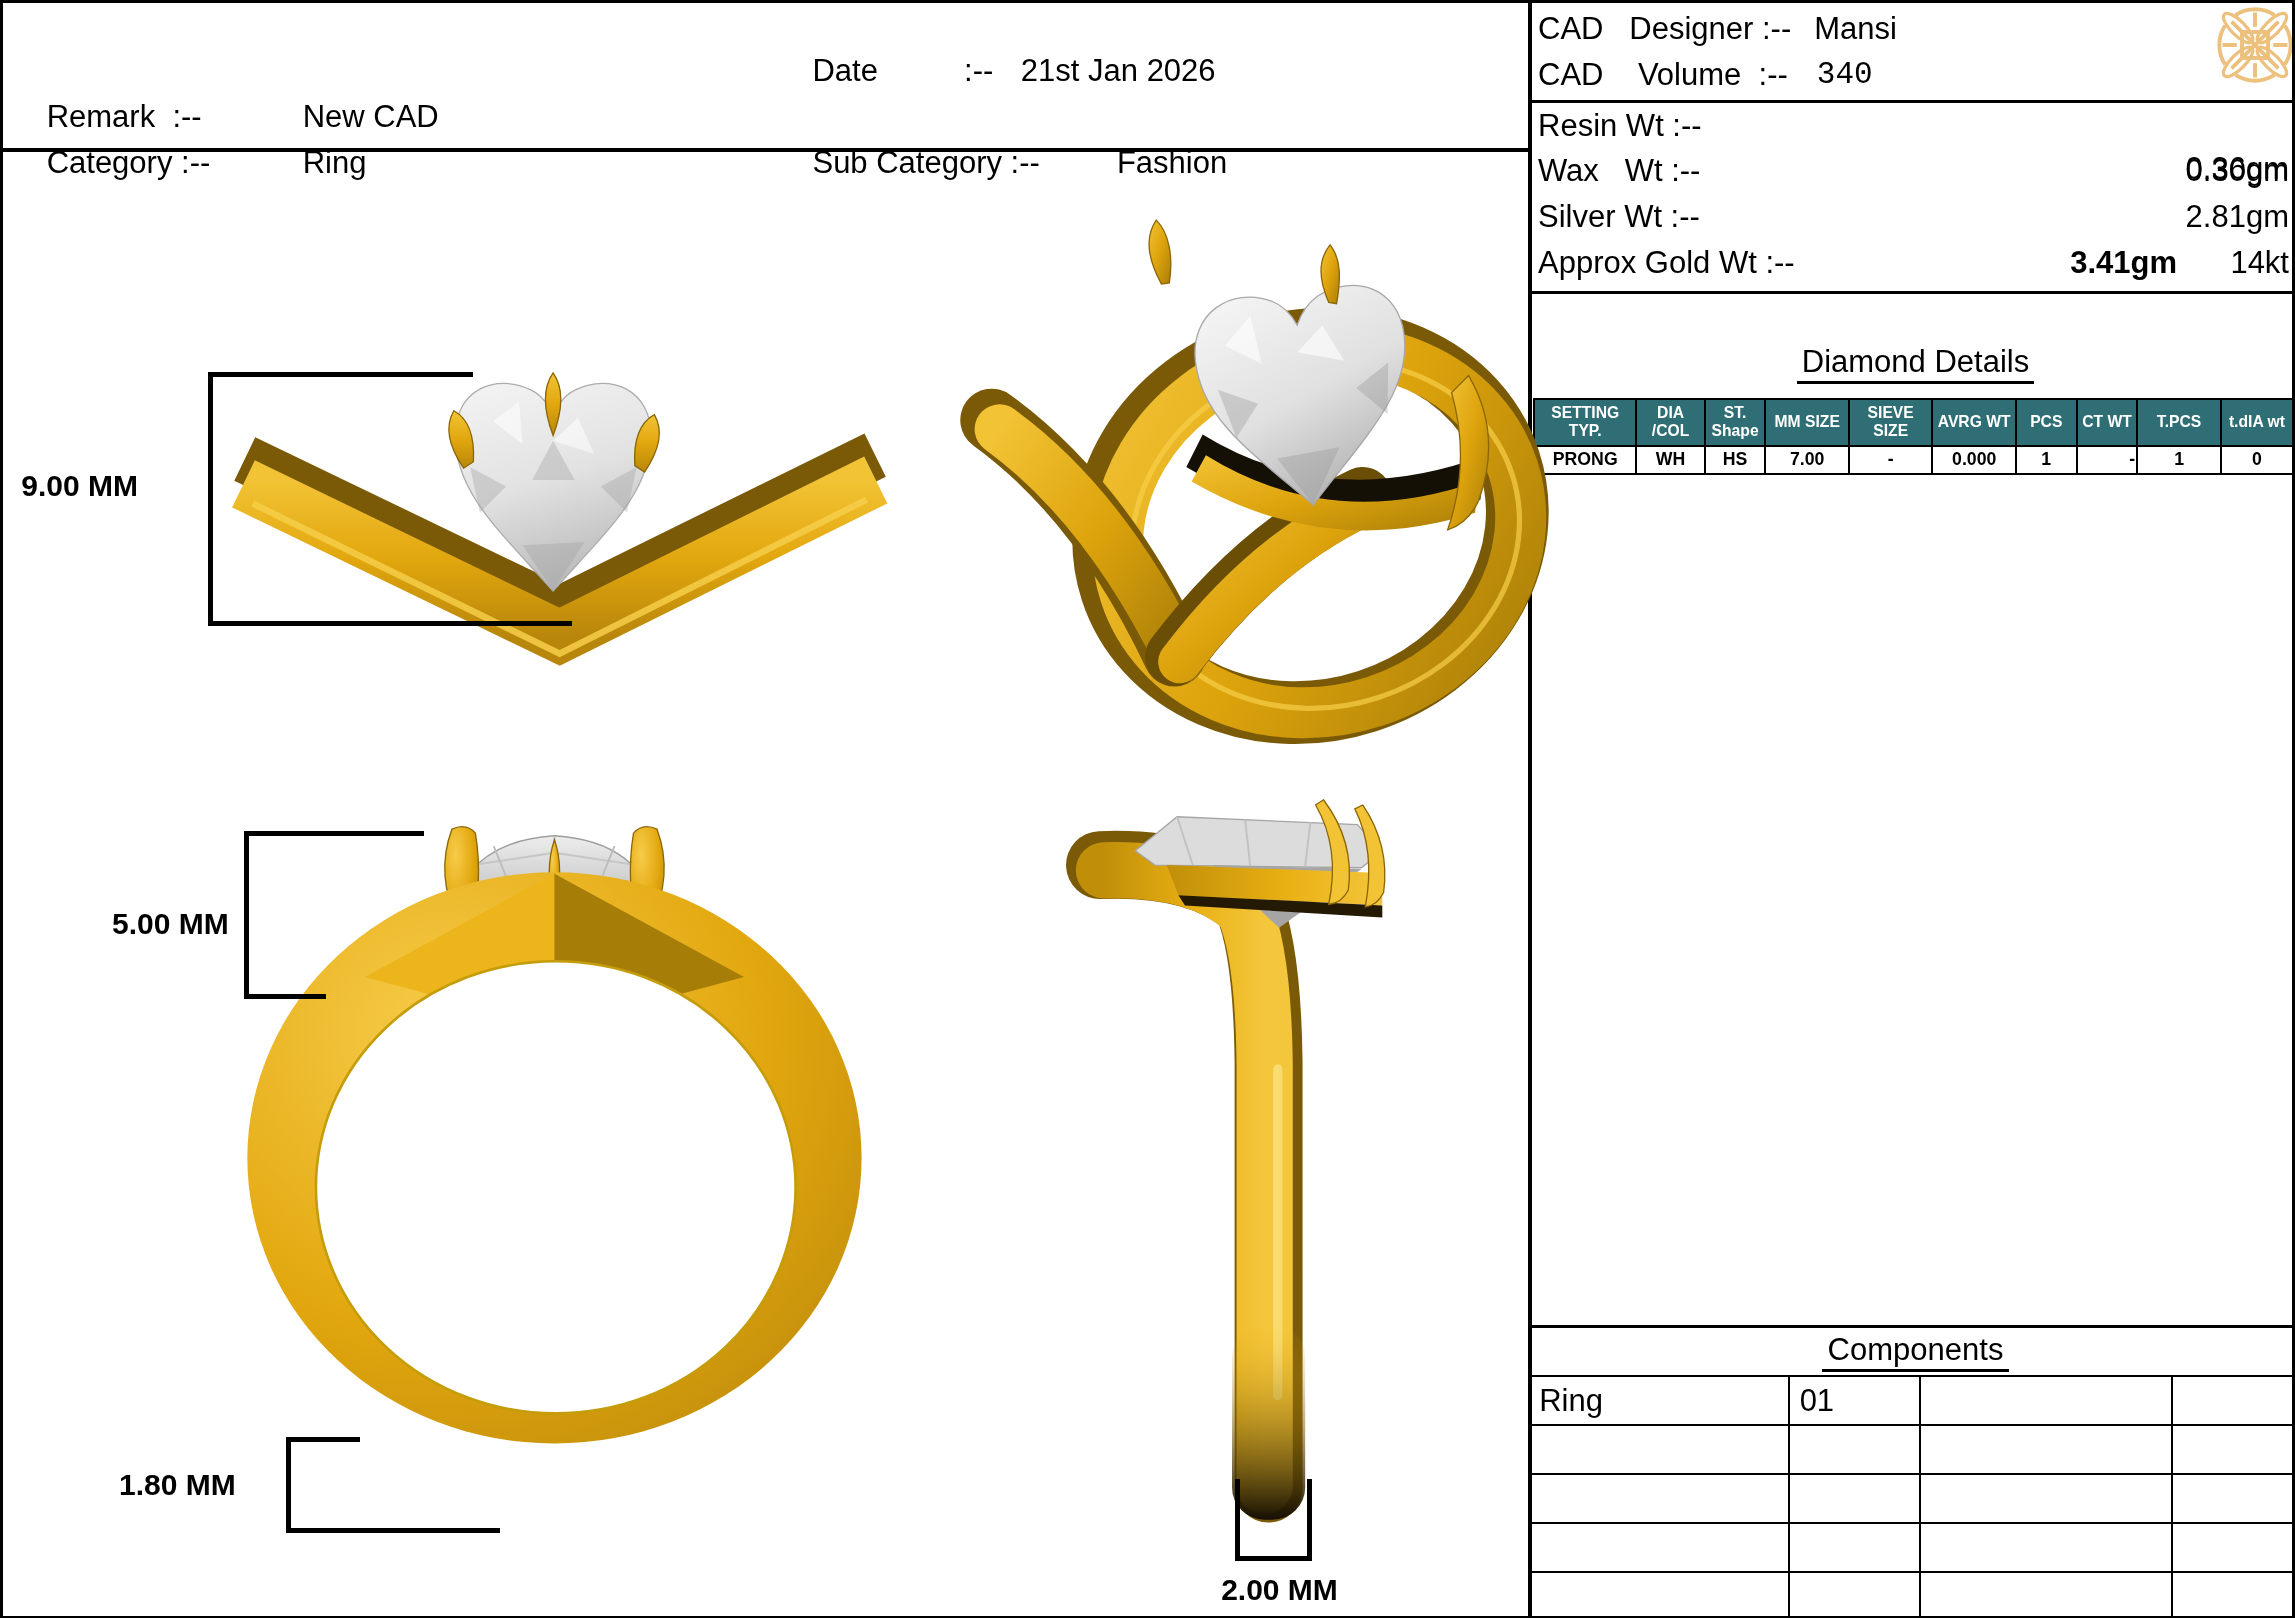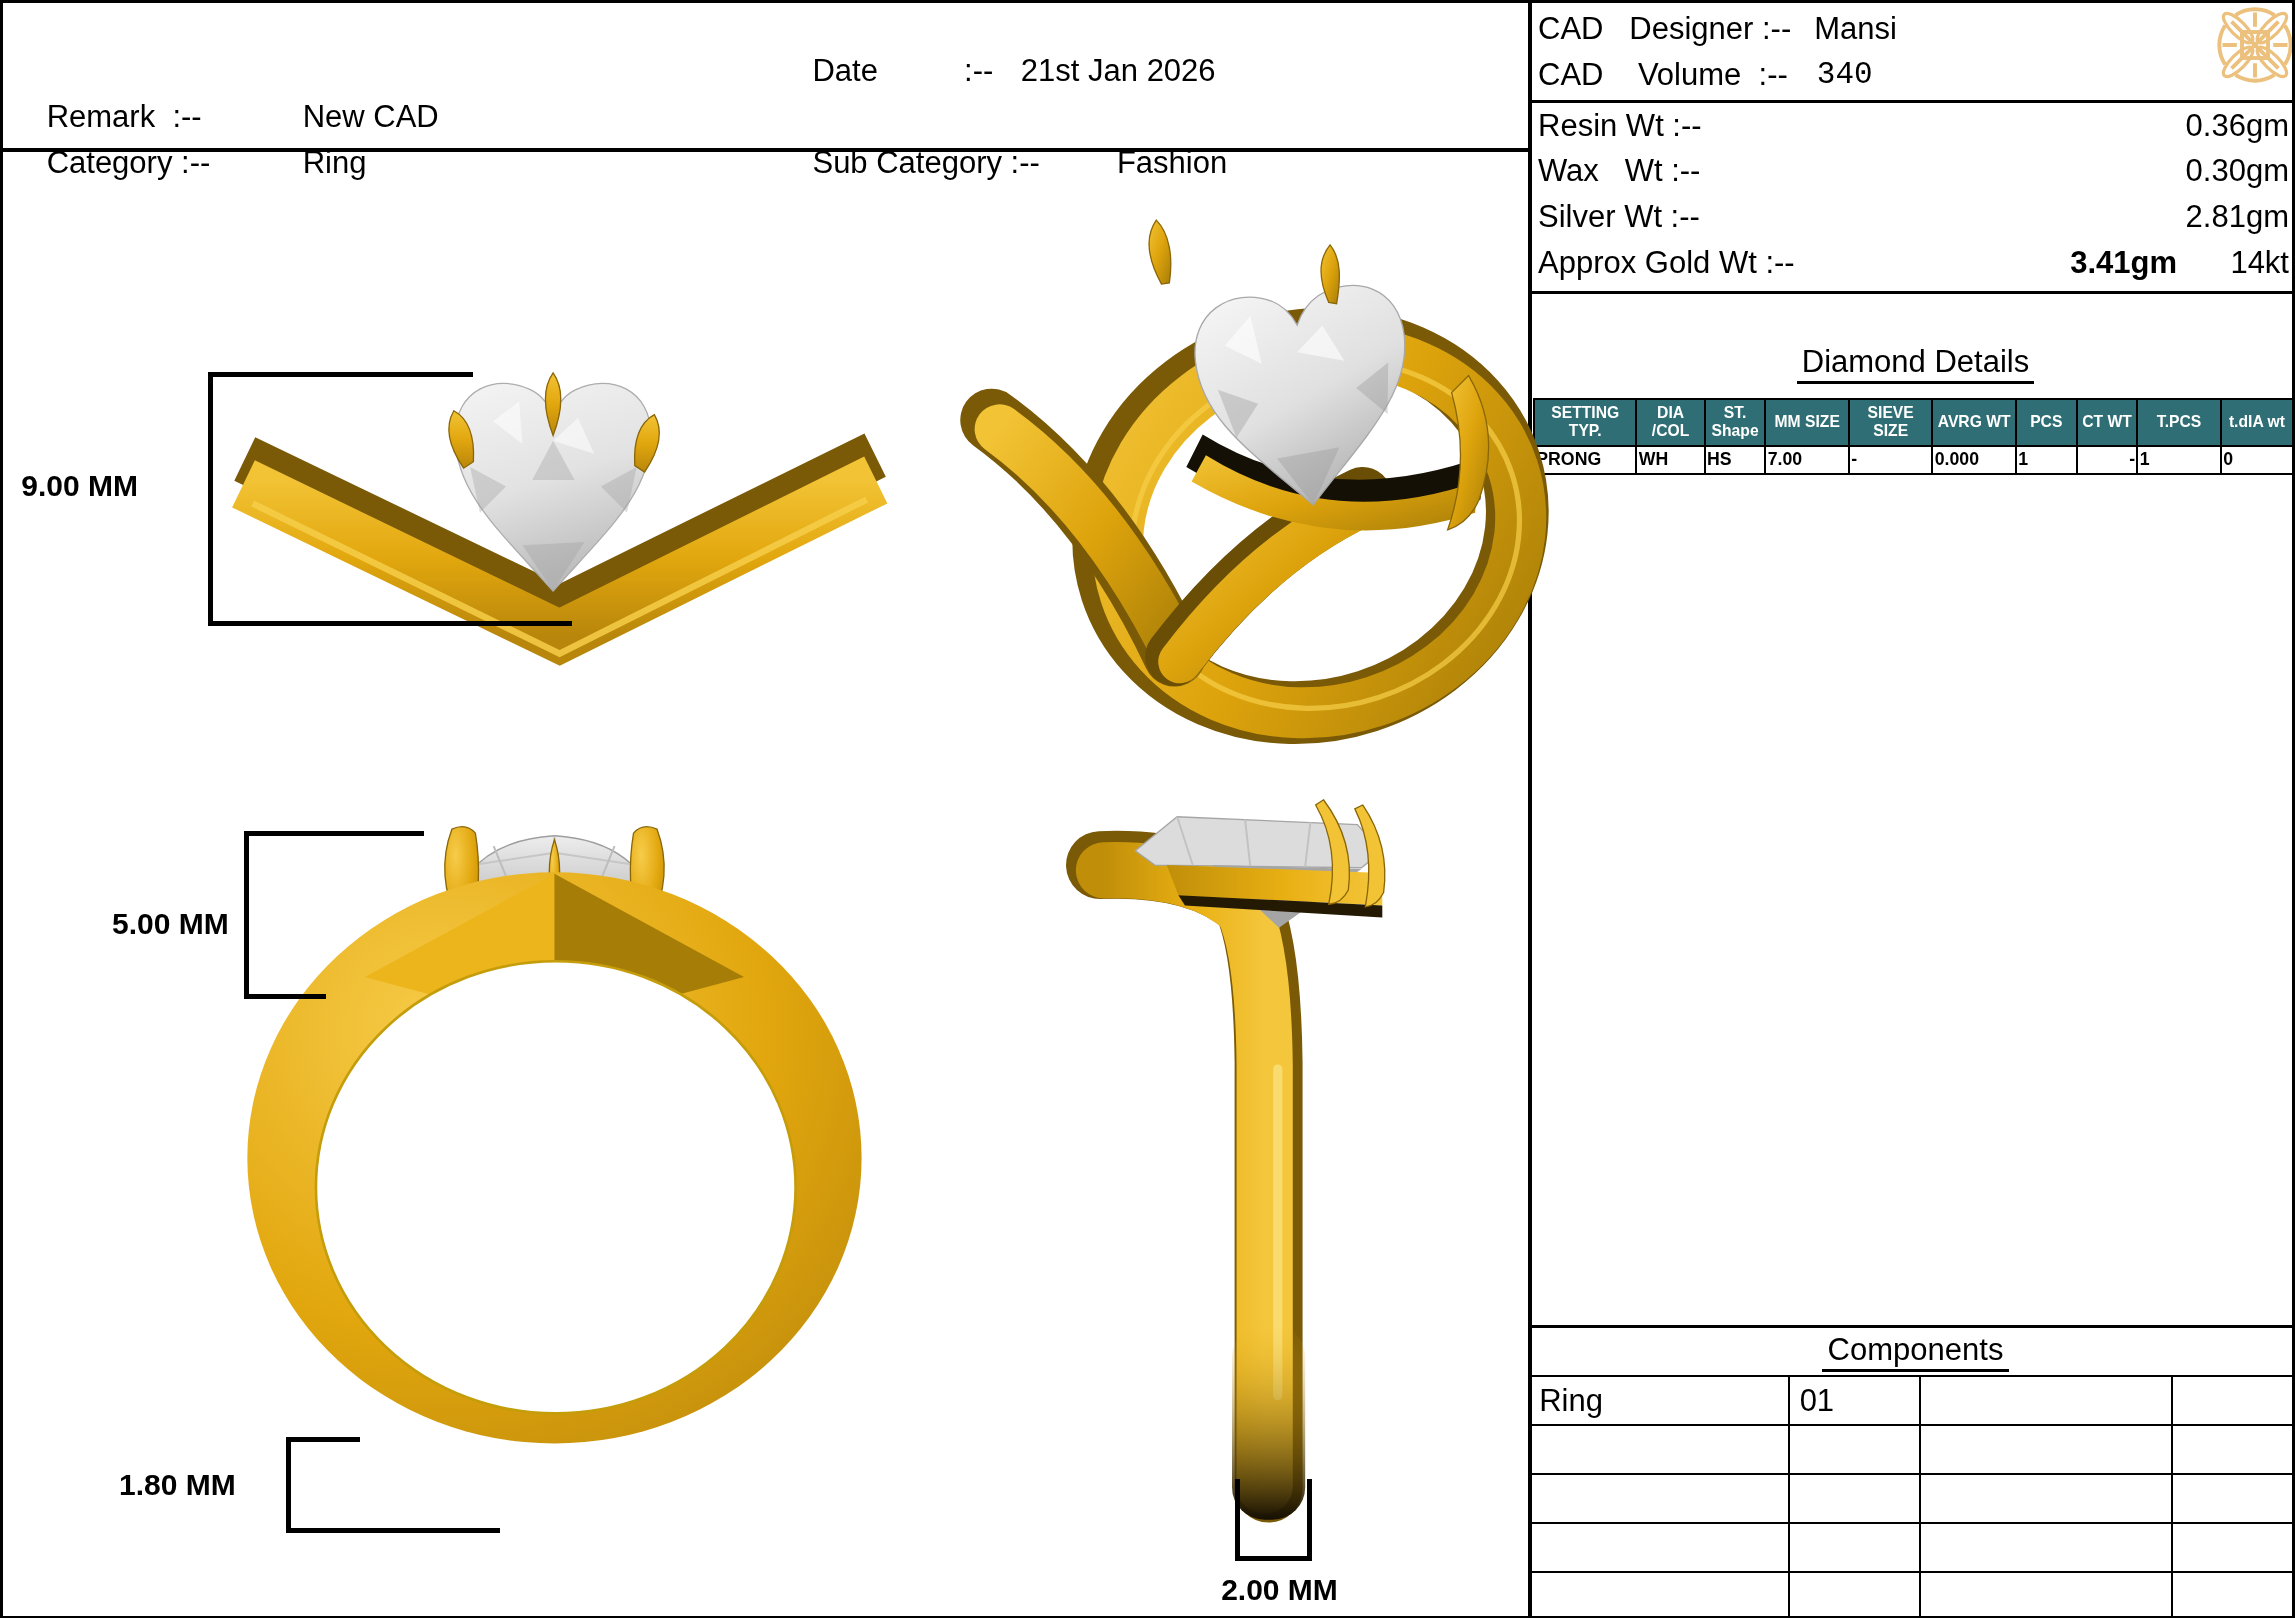--- a/index.html
+++ b/index.html
@@ -17,21 +17,21 @@
   .hline{position:absolute;background:#000;}
   .panel-row{position:absolute;left:1535px;width:751px;display:flex;font-size:31px;line-height:43px;white-space:pre;}
   .panel-row .lbl{flex:1;text-align:left;}
   .panel-row .val{text-align:right;}
   .dim-label{position:absolute;font-size:30px;font-weight:bold;white-space:nowrap;}
   .section-title-wrap{position:absolute;text-align:center;}
   .section-title{display:inline-block;font-size:31px;border-bottom:3.9px solid #000;padding:0 5.2px 1.3px 5.2px;}
   table.dd{position:absolute;left:1530px;top:395px;width:761px;border-collapse:collapse;table-layout:fixed;}
   table.dd th{background:#2E6E74;color:#fff;font-size:15.7px;font-weight:bold;line-height:1.15;
     border:2px solid #000;padding:3.9px 1.3px;text-align:center;vertical-align:middle;height:37px;}
-  table.dd td{font-size:17.7px;font-weight:bold;border:2px solid #000;height:25px;padding:0.7px 1.3px;}
+  table.dd td{font-size:17.7px;font-weight:bold;border:2px solid #000;text-align:center;height:25px;padding:0.7px 1.3px;}
   table.comp{position:absolute;left:1525px;top:1372px;width:768px;border-collapse:collapse;table-layout:fixed;}
   table.comp td{border:2px solid #000;height:47px;font-size:31px;padding:0 0 0 9.2px;vertical-align:middle;}
   svg{position:absolute;overflow:visible;}
   .logo{position:absolute;left:2213px;top:2.6px;}
 </style>
 </head>
 <body>
 
 <div id="page">
 
@@ -72,21 +72,21 @@
         <ellipse cx="86" cy="86" rx="30" ry="11" transform="rotate(45 86 86)"></ellipse>
       </g>
       <rect x="40" y="40" width="40" height="40"></rect>
       <path d="M 24 24 L 96 96 M 96 24 L 24 96"></path>
       <path d="M 60 10 L 60 32 M 60 88 L 60 110 M 10 60 L 32 60 M 88 60 L 110 60"></path>
     </g>
   </svg>
 
   <div class="hline" style="left:1529px;top:97px;width:767px;height:3.3px;"></div>
 
-  <div class="panel-row" style="top:101px;">
+  <div class="panel-row" style="top:101px;flex-direction:column;">
     <span class="lbl">Resin Wt :--</span><span class="val">0.36gm</span>
   </div>
   <div class="panel-row" style="top:146px;">
     <span class="lbl">Wax   Wt :--</span><span class="val">0.30gm</span>
   </div>
   <div class="panel-row" style="top:192px;">
     <span class="lbl">Silver Wt :--</span><span class="val">2.81gm</span>
   </div>
   <div class="panel-row" style="top:238px;">
     <span class="lbl">Approx Gold Wt :--</span>

